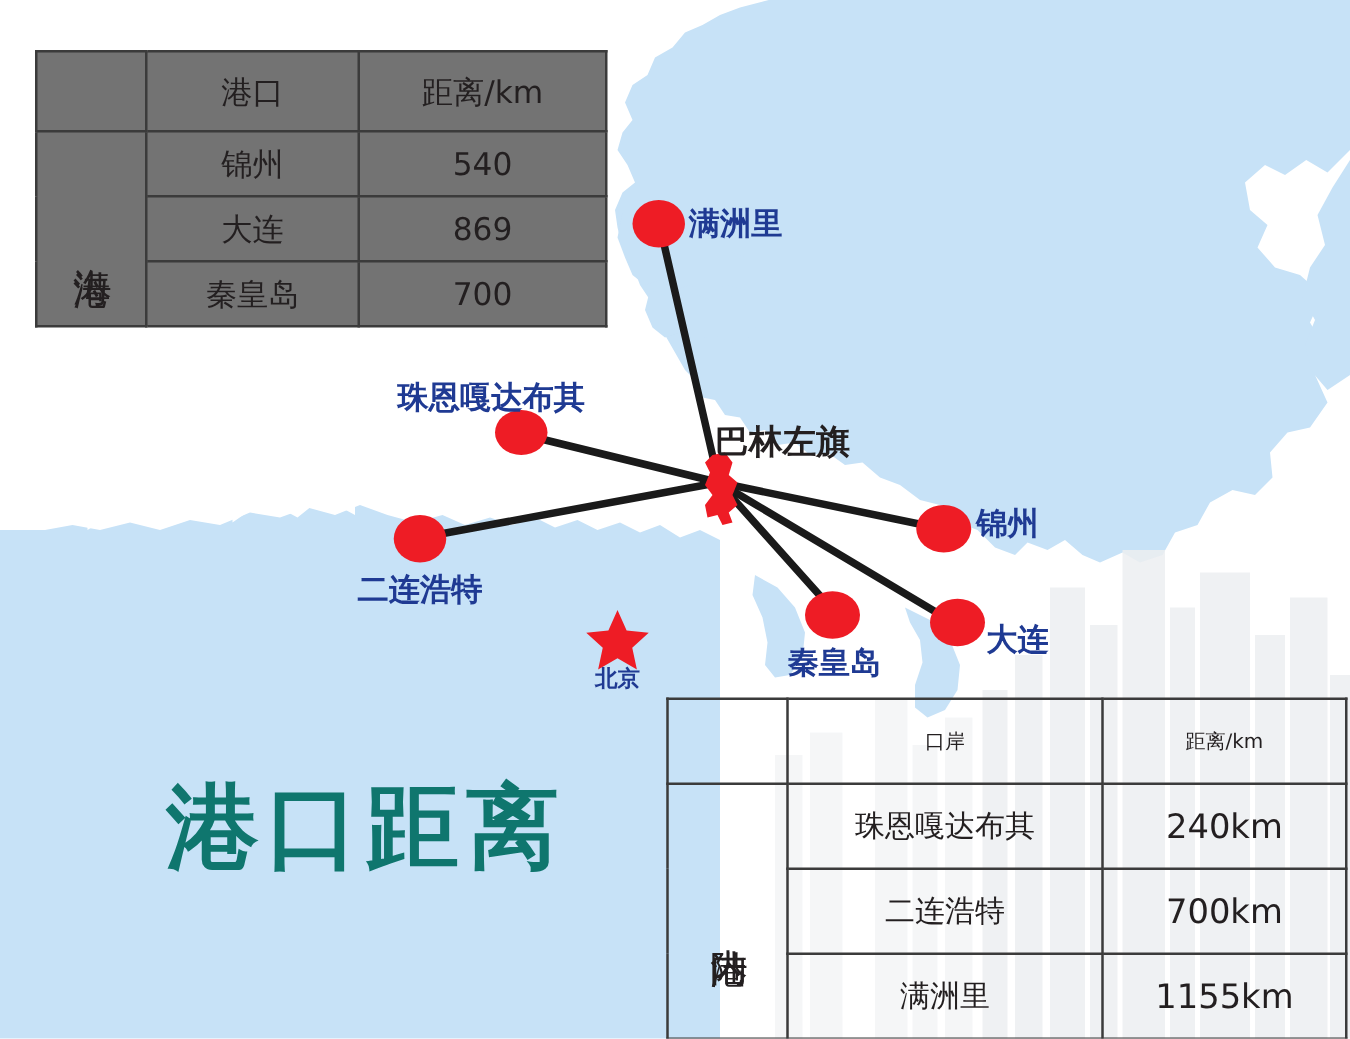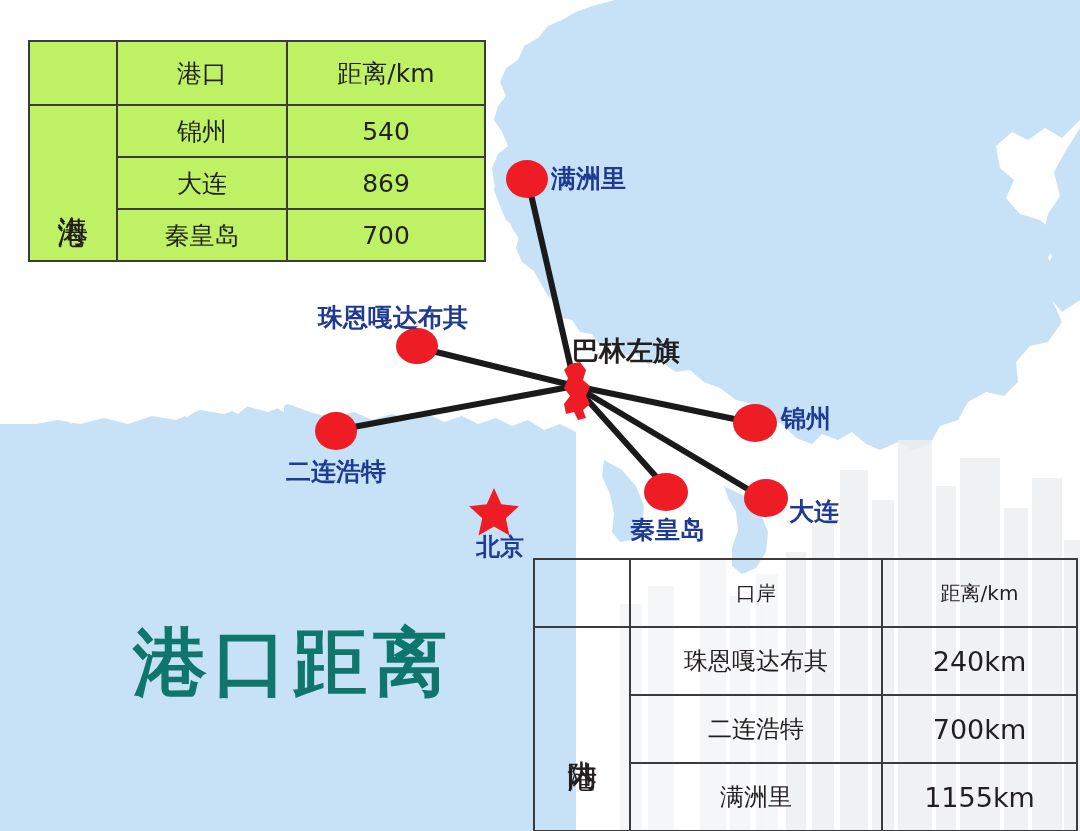--- a/index.html
+++ b/index.html
@@ -50,21 +50,21 @@
     font-size: 25px;
     line-height: 1;
     white-space: nowrap;
     letter-spacing: 0px;
   }
   .city-label.hub {
     color: #231f20;
     font-size: 27px;
   }
   .city-label.capital {
-    font-size: 24px;
+    font-size: 18px;
     font-weight: bold;
   }
 
   
   #big-title {
     position: absolute;
     left: 133px;
     top: 625px;
     font-family: "DejaVu Serif", "Liberation Serif", serif;
     font-weight: bold;
@@ -90,21 +90,21 @@
     padding: 0;
   }
 
   
   #table-sea {
     left: 28px;
     top: 40px;
     width: 458px;
     background: #ffffff;
   }
-  #table-sea td { background: #bef264; }
+  #table-sea td { background: #737373; }
   #table-sea td.cat {
     font-size: 31px;
     line-height: 1.12;
     width: 92px;
     letter-spacing: 1px;
   }
   #table-sea td.name { width: 168px; font-size: 25px; }
   #table-sea td.val  { width: 196px; font-size: 25px; }
   #table-sea tr.hdr td { height: 62px; font-size: 25px; }
   #table-sea tr.row td { height: 50px; }
@@ -118,21 +118,21 @@
   }
   #table-inland td { background: transparent; }
   #table-inland td.cat {
     font-size: 30px;
     line-height: 1.15;
     width: 98px;
     letter-spacing: 1px;
   }
   #table-inland td.name { width: 250px; font-size: 24px; }
   #table-inland td.val  { width: 193px; font-size: 27px; }
-  #table-inland tr.hdr td { height: 66px; font-size: 20px; }
+  #table-inland tr.hdr td { height: 66px; font-size: 16px; }
   #table-inland tr.row td { height: 66px; }
 
   .vstack { display: inline-block; }
 </style>
 </head>
 <body>
 
 <div id="stage">
 
   <svg id="map-layer" viewBox="0 0 1080 831">
@@ -291,21 +291,21 @@
   <div class="city-label" style="left:318px; top:305px;">珠恩嘎达布其</div>
 
   <div class="city-label" style="left:286px; top:459px;">二连浩特</div>
 
   <div class="city-label" style="left:781px; top:406px;">锦州</div>
 
   <div class="city-label" style="left:789px; top:499px;">大连</div>
 
   <div class="city-label" style="left:630px; top:517px;">秦皇岛</div>
 
-  <div class="city-label hub" style="left:572px; top:340px;font-family:Liberation Mono, monospace;">巴林左旗</div>
+  <div class="city-label hub" style="left:572px; top:340px;">巴林左旗</div>
 
   <div class="city-label capital" style="left:476px; top:535px;">北京</div>
 
   <div id="big-title">港口距离</div>
 
   <table class="dist-table" id="table-sea">
     <tbody>
       <tr class="hdr">
         <td></td>
         <td class="name">港口</td>

